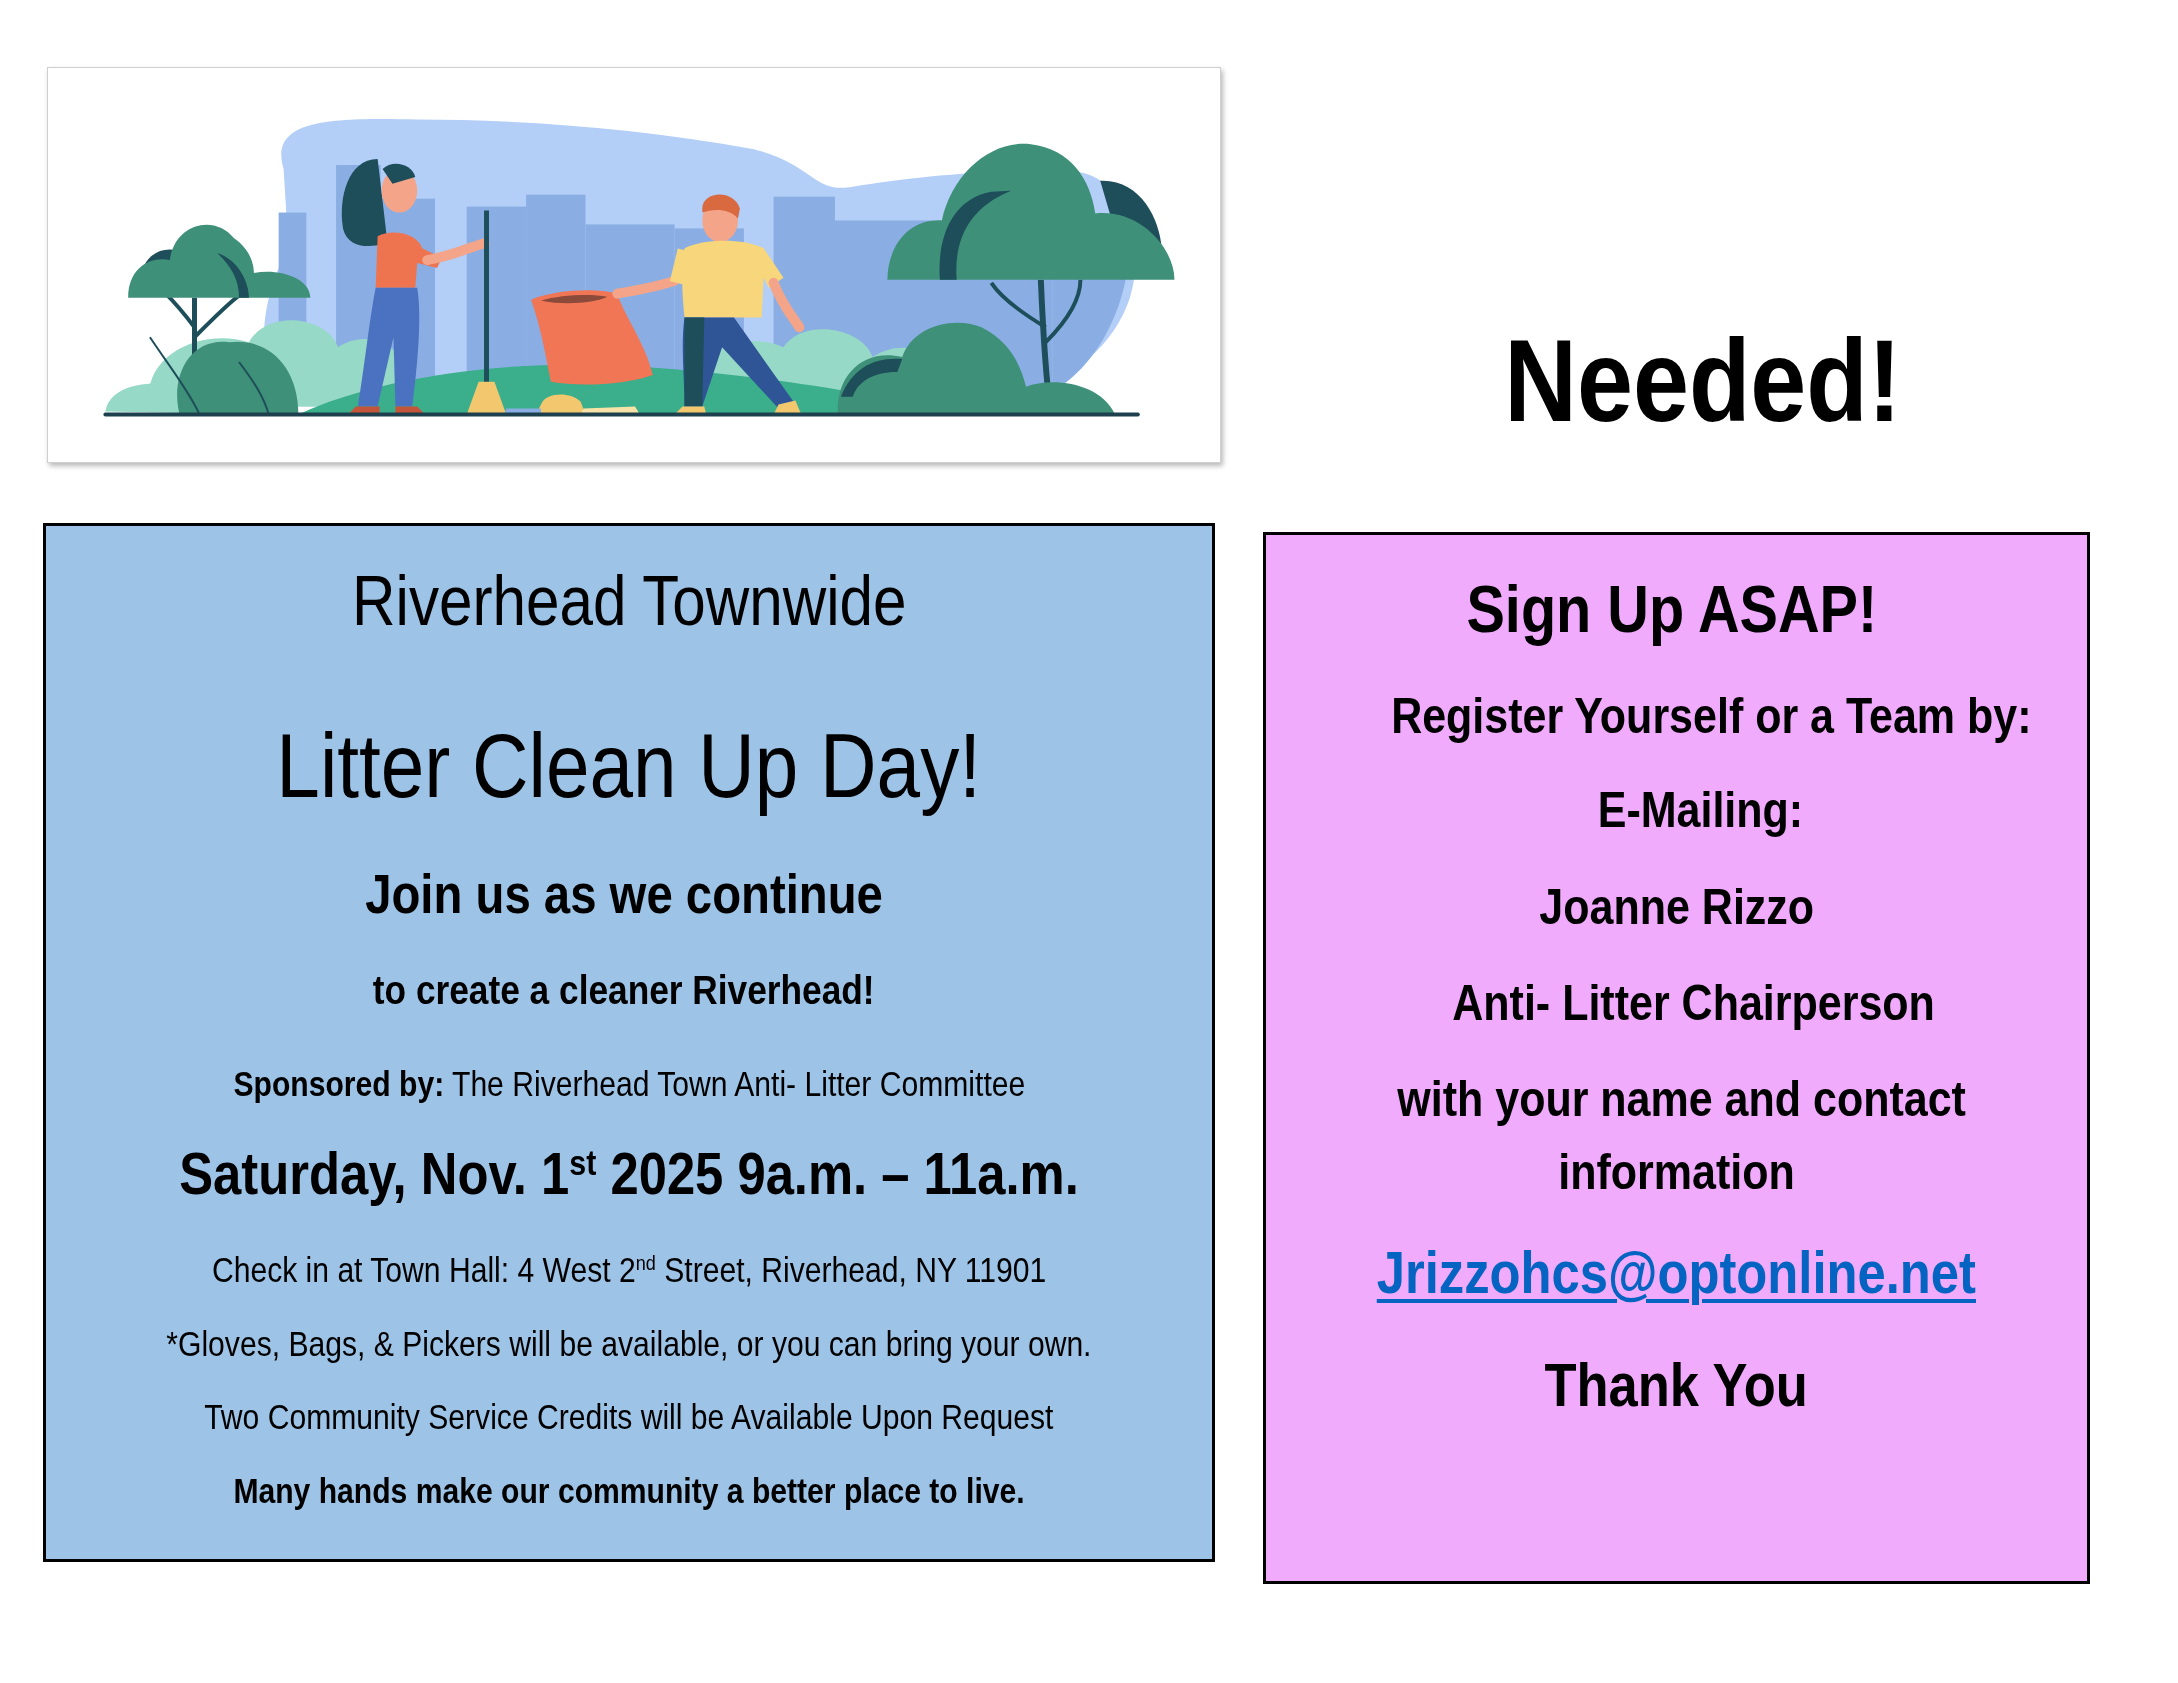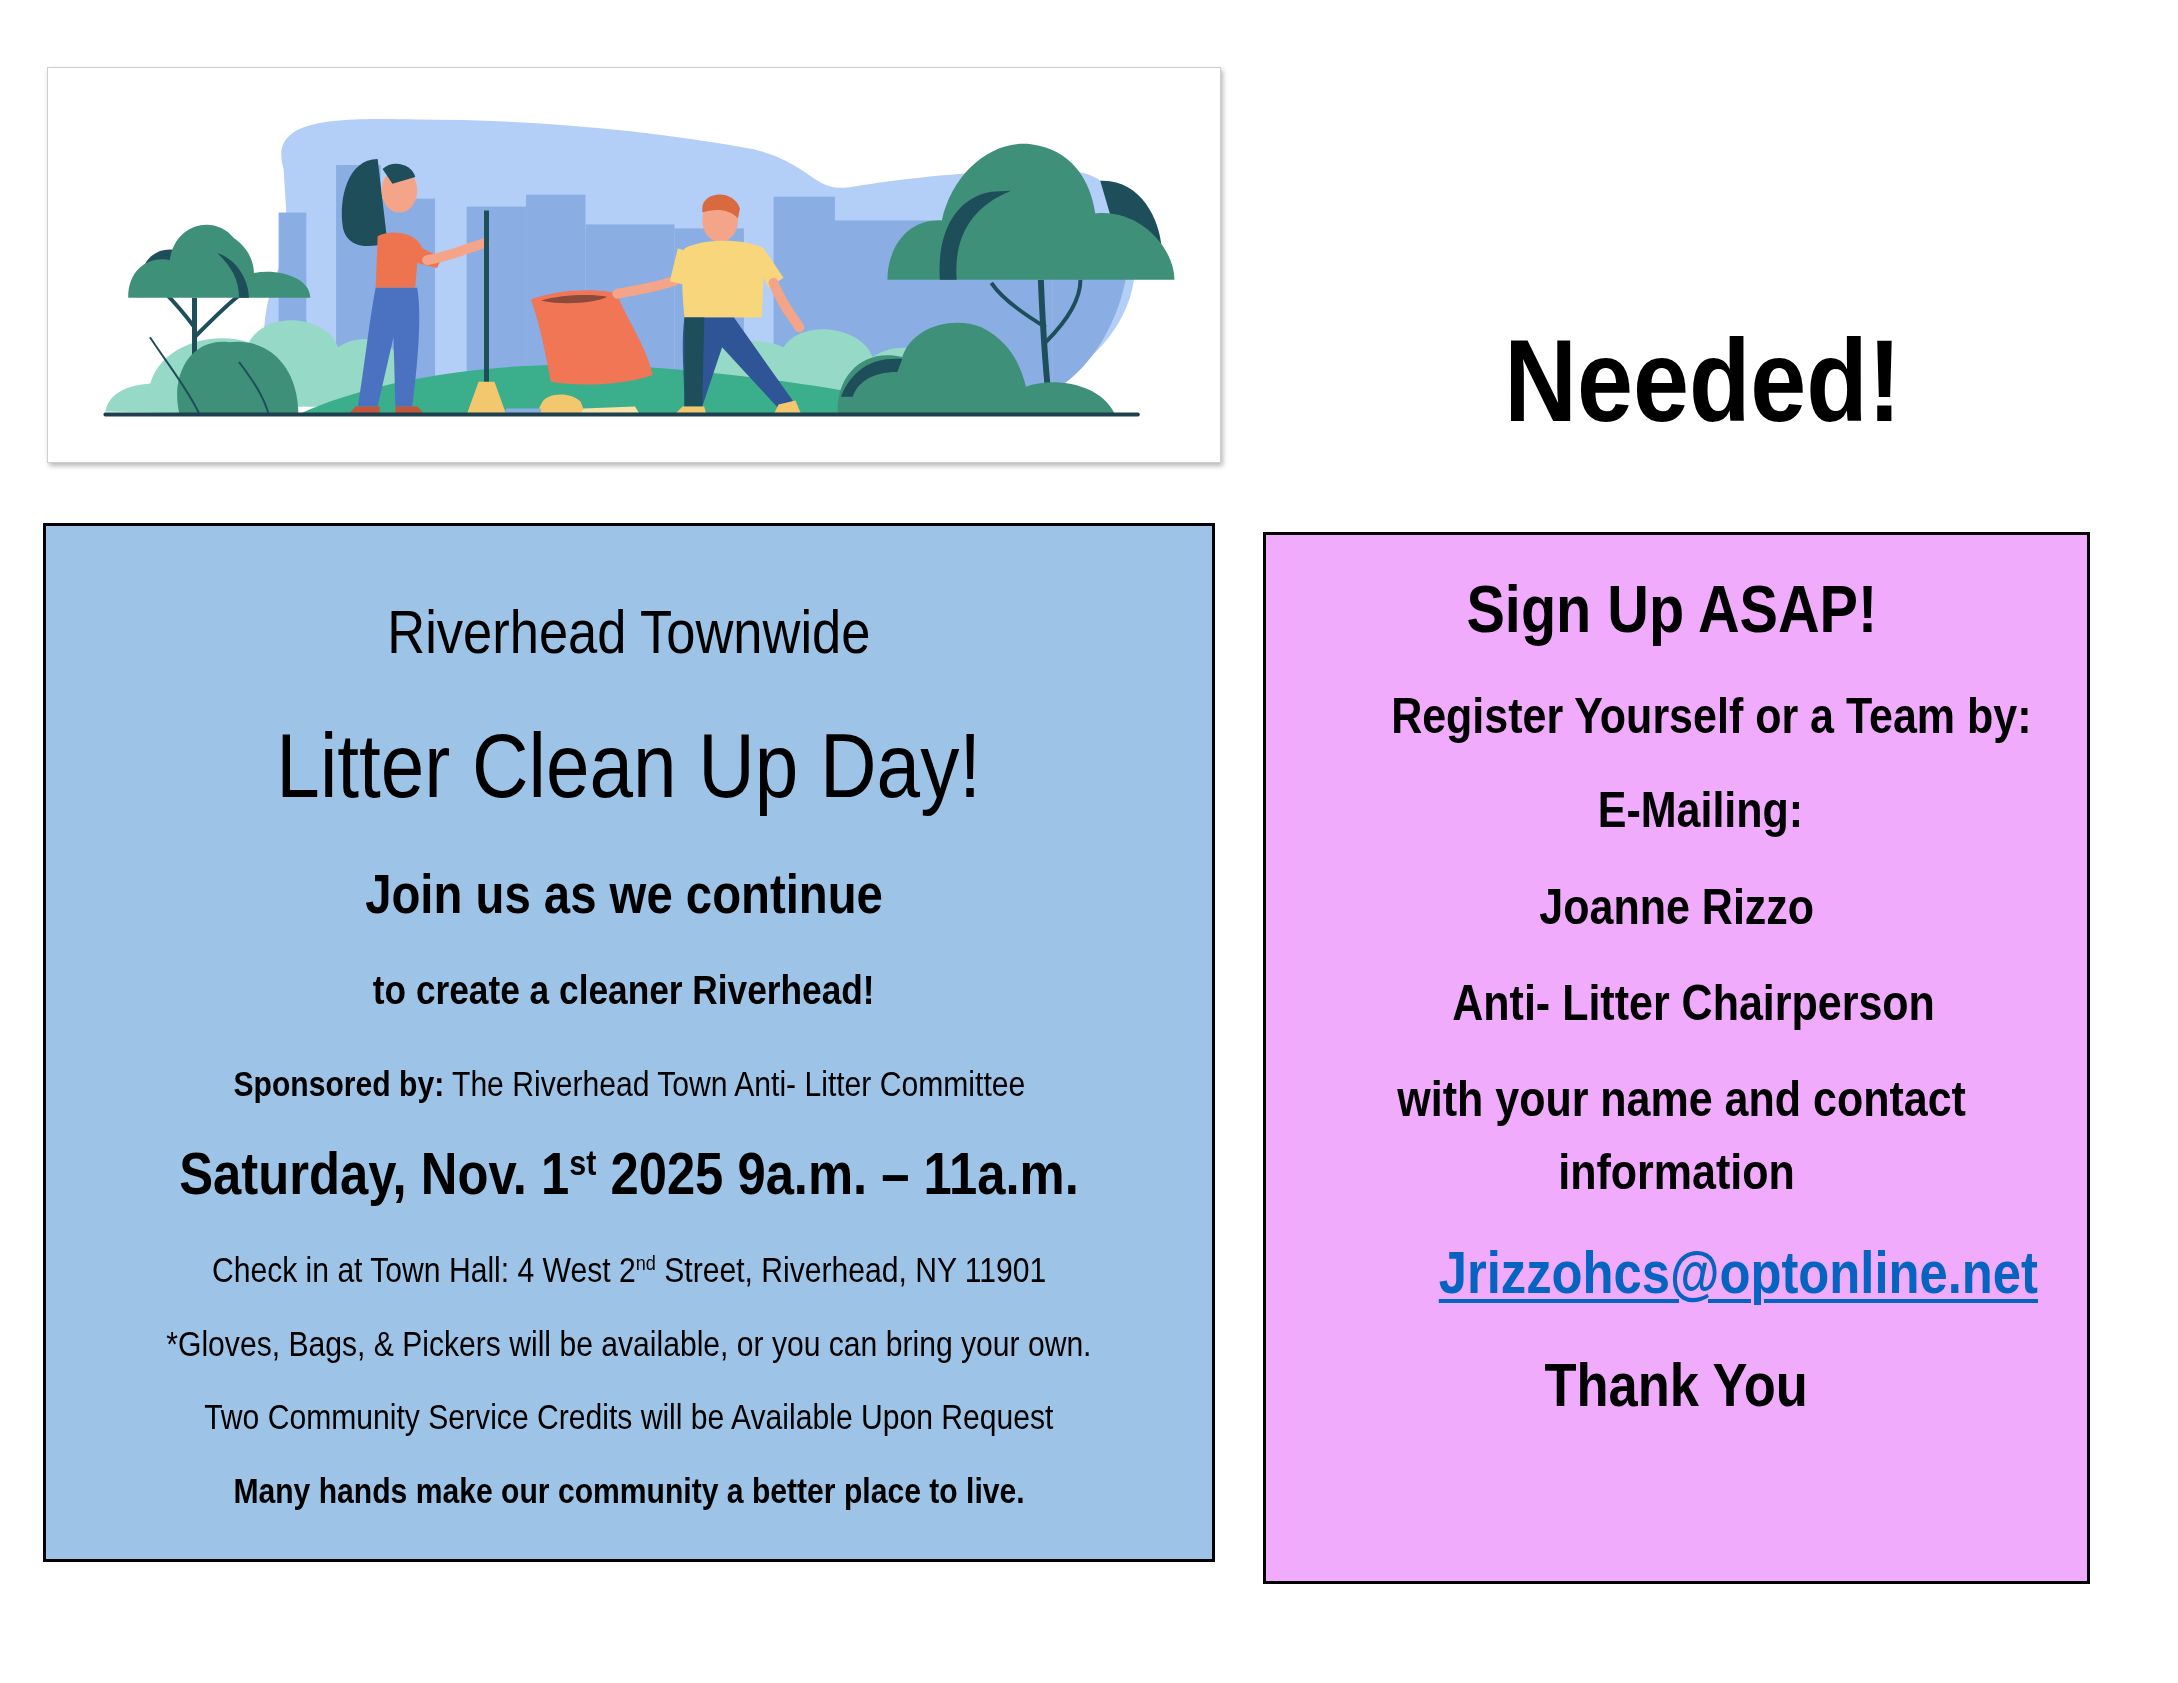--- a/index.html
+++ b/index.html
@@ -123,21 +123,21 @@
   </svg>
 </div>
 
 <div id="headline" class="abs">
   <div class="line" style="top:213px;">
     <span class="cond">Needed!</span>
   </div>
 </div>
 
 <div id="event-box" class="abs">
-  <div class="line" style="top:40px; font-size:61px;margin-top:36px;">
+  <div class="line" style="top:40px; font-size:70px;">
     <span class="cond">Riverhead Townwide</span>
   </div>
   <div class="line" style="top:194px; font-size:91px;">
     <span class="cond">Litter Clean Up Day!</span>
   </div>
   <div class="line b" style="top:341px; font-size:55px; left:-10px;">
     <span class="cond">Join us as we continue</span>
   </div>
   <div class="line b" style="top:444px; font-size:41px; left:-10px;">
     <span class="cond">to create a cleaner Riverhead!</span>
@@ -179,20 +179,20 @@
   </div>
   <div class="line b" style="top:443px; font-size:50px;padding-left:34px;">
     <span class="cond">Anti- Litter Chairperson</span>
   </div>
   <div class="line b" style="top:539px; font-size:50px; left:10px;">
     <span class="cond">with your name and contact</span>
   </div>
   <div class="line b" style="top:612px; font-size:50px;">
     <span class="cond">information</span>
   </div>
-  <div class="line b" style="top:709px; font-size:59px;text-align:right;">
+  <div class="line b" style="top:709px; font-size:59px;">
     <span class="cond"><a class="link" title="Jrizzohcs@optonline.net">Jrizzohcs@optonline.net</a></span>
   </div>
   <div class="line b" style="top:820px; font-size:61px;">
     <span class="cond">Thank You</span>
   </div>
 </div>
 
 
 </body></html>

